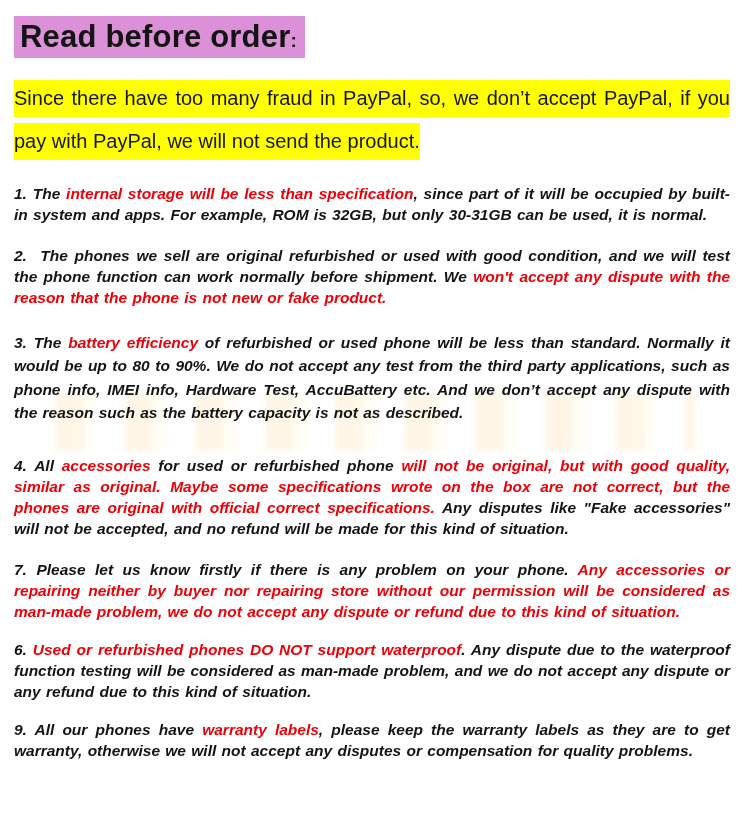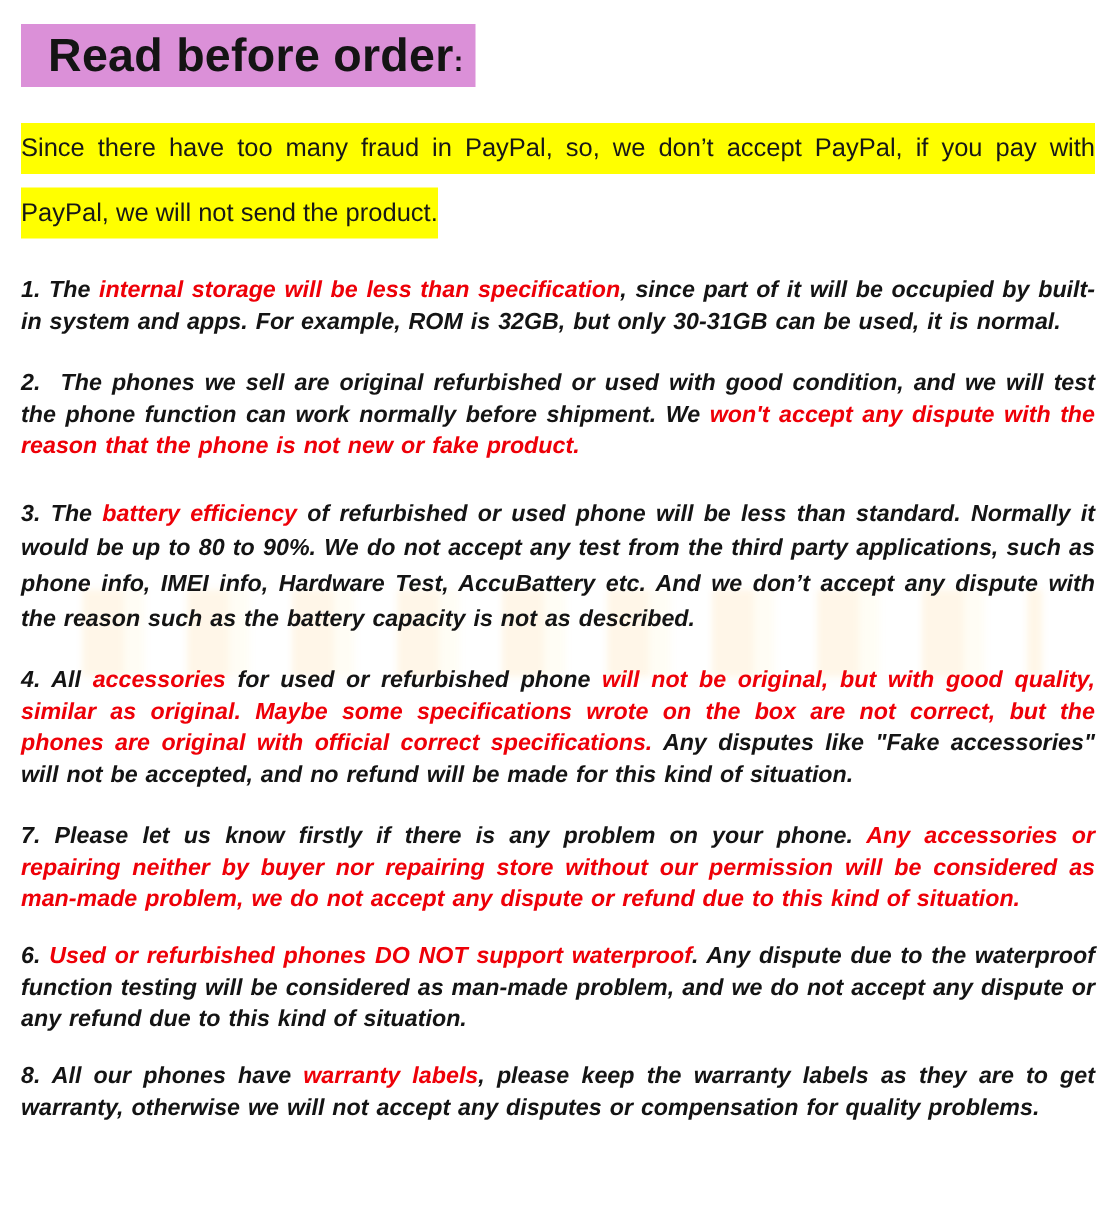--- a/index.html
+++ b/index.html
@@ -9,33 +9,33 @@
   body{
     width:743px;height:815px;background:#ffffff;overflow:hidden;position:relative;
     font-family:"Liberation Sans",sans-serif;color:var(--text);
     -webkit-font-smoothing:antialiased;
   }
   .content{position:relative;z-index:1;padding:18px 13px 0 14px;}
   .page-title{
     margin:0 0 20px 0;font-size:31px;font-weight:bold;line-height:1.25;color:var(--text);
     letter-spacing:.2px;
   }
-  .hl-pink{background:var(--pink);padding:3px 8px 4px 18px;}
+  .hl-pink{background:var(--pink);padding:3px 8px 4px 6px;}
   .title-colon{font-size:19px;font-weight:bold;}
   .paypal-notice{
-    margin:0 0 20px 0;font-size:17px;font-weight:400;line-height:43px;
+    margin:0 0 20px 0;font-size:20px;font-weight:400;line-height:43px;
     text-align:justify;color:#171717;
   }
   .hl-yellow{background:var(--yellow);padding:7px 0 8px 0;}
   .item{
     margin:0 0 20px 0;font-size:15.5px;font-weight:bold;line-height:21px;
     text-align:justify;color:var(--text);word-spacing:1px;font-style:italic;
   }
   .item:nth-child(2){margin-bottom:23px;}
-  .item:nth-child(3){line-height:23.5px;margin-bottom:18px;}
+  .item:nth-child(3){line-height:23.5px;margin-bottom:30px;}
   .item:nth-child(5){margin-bottom:17px;}
   .item:nth-child(6){margin-bottom:17px;margin-top:13px;}
   .seg-red{color:var(--red);}
   .seg-black{color:var(--text);}
   .watermark{
     position:absolute;left:55px;top:393px;width:640px;height:58px;z-index:0;
     background:repeating-linear-gradient(90deg,
       rgba(255,170,30,0.10) 0 28px, rgba(255,215,70,0.05) 28px 42px,
       rgba(255,255,255,0) 42px 70px);
     filter:blur(2px);
@@ -51,15 +51,15 @@
 
   <p class="paypal-notice"><span class="hl-yellow">Since there have too many fraud in PayPal, so, we don’t accept PayPal, if you pay with PayPal, we will not send the product.</span></p>
 
   <div>
       <p class="item"><span class="seg-black">1. The </span><span class="seg-red">internal storage will be less than specification</span><span class="seg-black">, since part of it will be occupied by built-in system and apps. For example, ROM is 32GB, but only 30-31GB can be used, it is normal.</span></p>
       <p class="item"><span class="seg-black">2.&nbsp; The phones we sell are original refurbished or used with good condition, and we will test the phone function can work normally before shipment. We </span><span class="seg-red">won't accept any dispute with the reason that the phone is not new or fake product.</span></p>
       <p class="item"><span class="seg-black">3. The </span><span class="seg-red">battery efficiency</span><span class="seg-black"> of refurbished or used phone will be less than standard. Normally it would be up to 80 to 90%. We do not accept any test from the third party applications, such as phone info, IMEI info, Hardware Test, AccuBattery etc. And we don’t accept any dispute with the reason such as the battery capacity is not as described.</span></p>
       <p class="item"><span class="seg-black">4. All </span><span class="seg-red">accessories</span><span class="seg-black"> for used or refurbished phone </span><span class="seg-red">will not be original, but with good quality, similar as original. Maybe some specifications wrote on the box are not correct, but the phones are original with official correct specifications.</span><span class="seg-black"> Any disputes like "Fake accessories" will not be accepted, and no refund will be made for this kind of situation.</span></p>
       <p class="item"><span class="seg-black">7. Please let us know firstly if there is any problem on your phone. </span><span class="seg-red">Any accessories or repairing neither by buyer nor repairing store without our permission will be considered as man-made problem, we do not accept any dispute or refund due to this kind of situation.</span></p>
       <p class="item"><span class="seg-black">6. </span><span class="seg-red">Used or refurbished phones DO NOT support waterproof</span><span class="seg-black">. Any dispute due to the waterproof function testing will be considered as man-made problem, and we do not accept any dispute or any refund due to this kind of situation.</span></p>
-      <p class="item"><span class="seg-black">8. All our phones have </span><span class="seg-red">warranty labels</span><span class="seg-black">, please keep the warranty labels as they are to get warranty, otherwise we will not accept any disputes or compensation for quality problems.</span></p>
+      <p class="item"><span class="seg-black">9. All our phones have </span><span class="seg-red">warranty labels</span><span class="seg-black">, please keep the warranty labels as they are to get warranty, otherwise we will not accept any disputes or compensation for quality problems.</span></p>
     </div>
 </div>
 
 </body></html>

